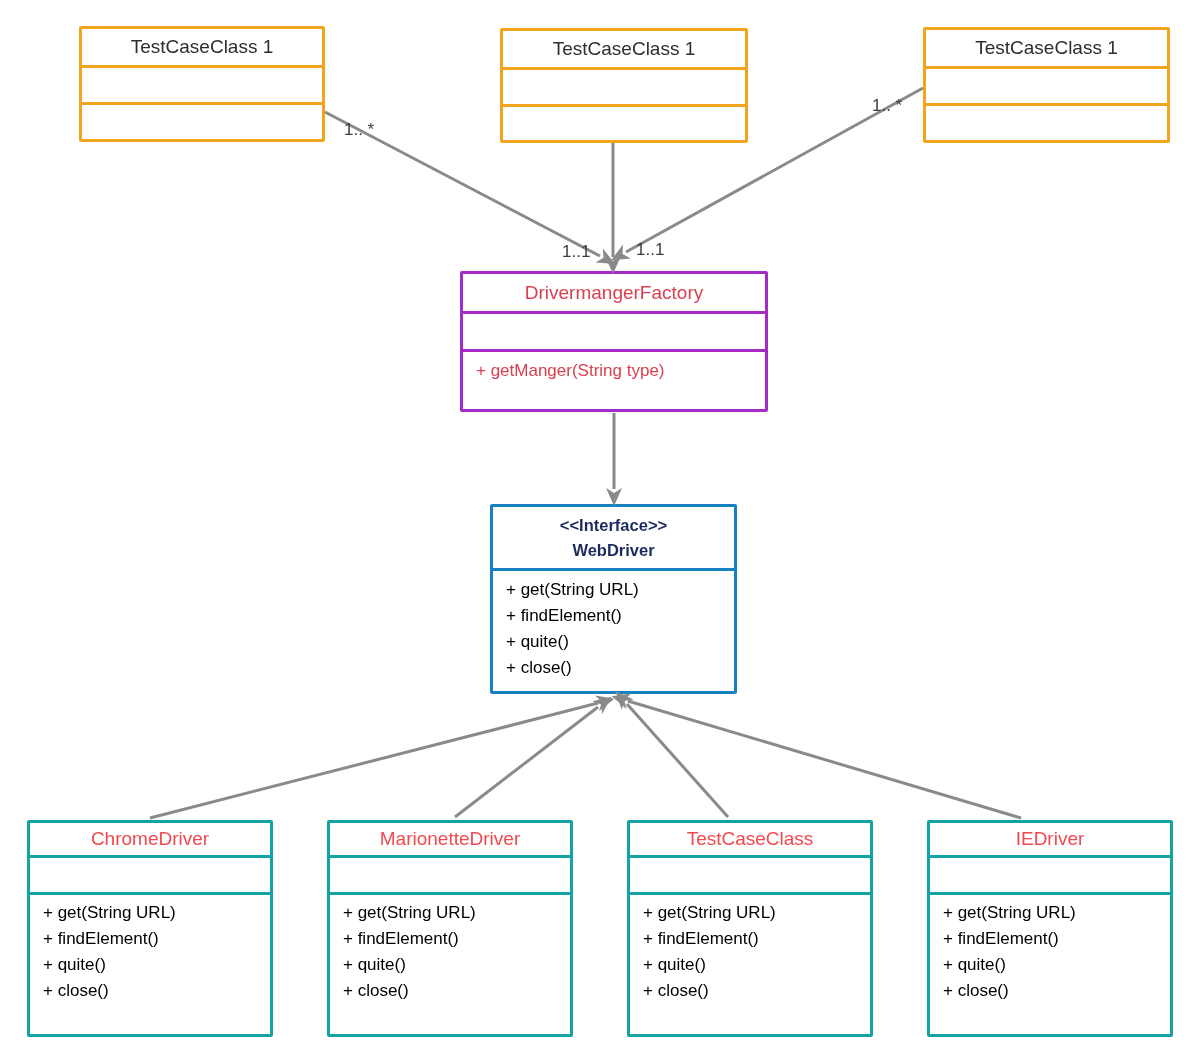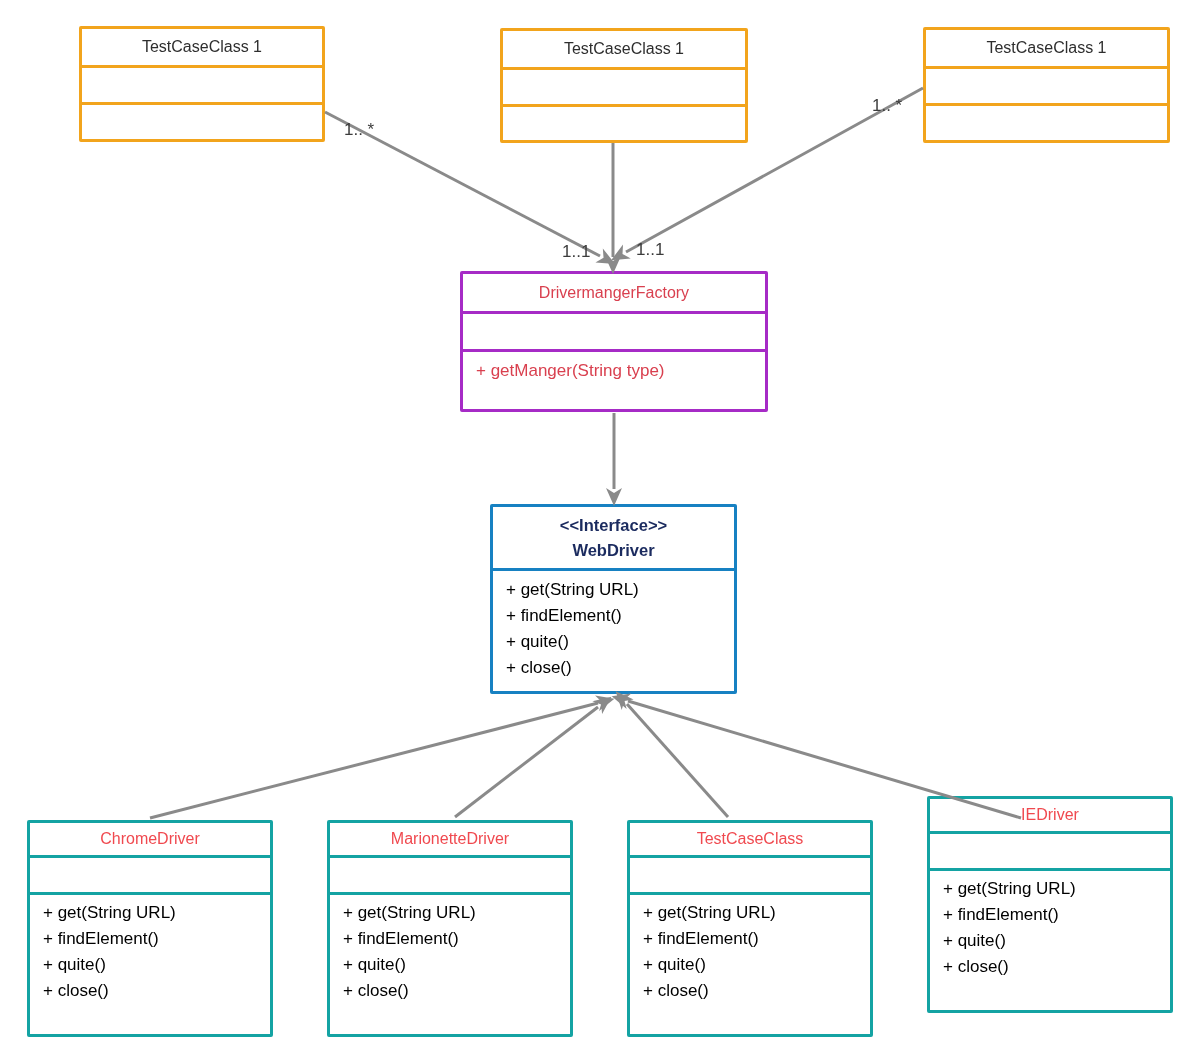--- a/index.html
+++ b/index.html
@@ -10,21 +10,21 @@
   .connectors { position:absolute; left:0; top:0; width:1200px; height:1063px;
     pointer-events:none; z-index:5; }
   .uml {
     position:absolute; box-sizing:border-box; background:#fff;
     border:3px solid var(--c); display:flex; flex-direction:column;
     border-radius:2px; z-index:2;
   }
   .sec { box-sizing:border-box; }
   .sec + .sec { border-top:3px solid var(--c); }
   .ttl { display:flex; align-items:center; justify-content:center;
-    font-size:16px; color:#2E2E2E; flex:0 0 auto; }
+    font-size:19px; color:#2E2E2E; flex:0 0 auto; }
   .fill { flex:1 1 auto; }
   .methods { padding:6px 6px 0 13px; flex:1 1 auto; }
   .m { font-size:17px; line-height:26px; white-space:nowrap; color:#000000; }
 
   .tc   { --c:#F2A41C; }
   .fact { --c:#A62BC6; }
   .ifc  { --c:#1781C2; }
   .drv  { --c:#14A3A3; }
 
   .fact .ttl { color:#D9404F; }
@@ -127,21 +127,21 @@
     <div class="sec ttl" style="height:32px;">TestCaseClass</div>
     <div class="sec" style="height:37px;"></div>
     <div class="sec methods" style="padding-top:5px;">
       <div class="m">+ get(String URL)</div>
       <div class="m">+ findElement()</div>
       <div class="m">+ quite()</div>
       <div class="m">+ close()</div>
     </div>
   </div>
 
-  <div class="uml drv" style="left:927px; top:796px; width:246px; height:217px;">
+  <div class="uml drv" style="left:927px; top:820px; width:246px; height:217px;">
     <div class="sec ttl" style="height:32px;">IEDriver</div>
     <div class="sec" style="height:37px;"></div>
     <div class="sec methods" style="padding-top:5px;">
       <div class="m">+ get(String URL)</div>
       <div class="m">+ findElement()</div>
       <div class="m">+ quite()</div>
       <div class="m">+ close()</div>
     </div>
   </div>
 

